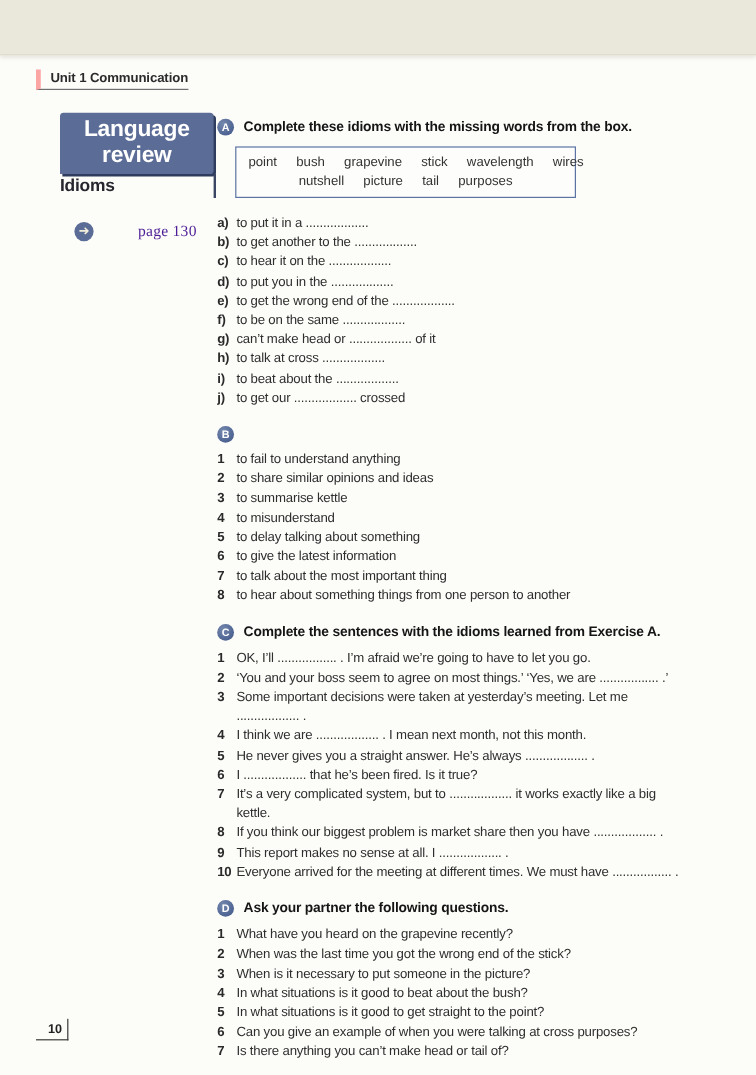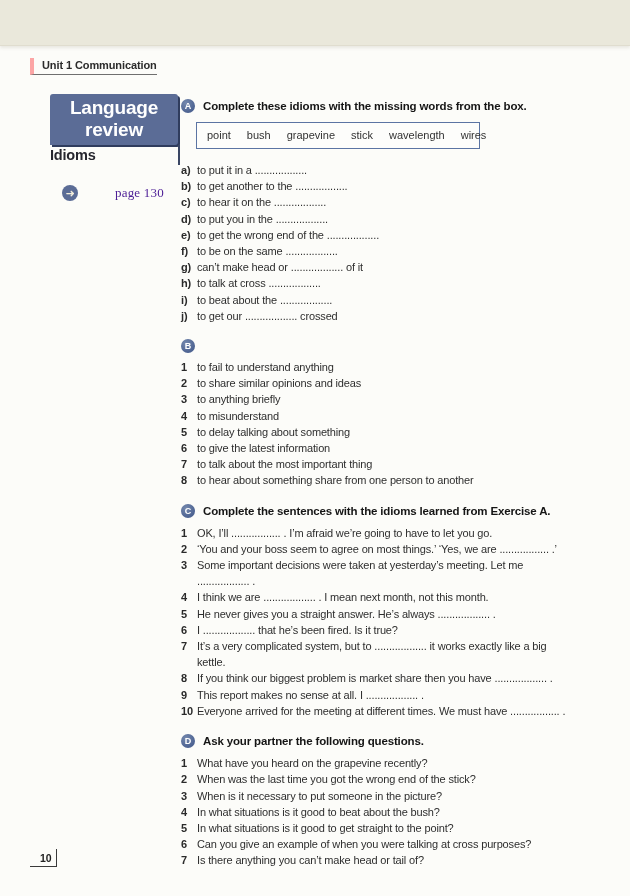--- a/index.html
+++ b/index.html
@@ -126,20 +126,21 @@
   </div>
 
   <div class="main">
       <section class="exercise">
         <div class="ex-head">
           <span class="badge">A</span>
           <span class="ex-title">Complete these idioms with the missing words from the box.</span>
         </div>
         <div class="word-box">
           <div class="word-row"><span>point</span><span>bush</span><span>grapevine</span><span>stick</span><span>wavelength</span><span>wires</span></div>
+          <div class="word-row"><span>nutshell</span><span>picture</span><span>tail</span><span>purposes</span></div>
         </div>
         <div class="items">
           <div class="item">
             <span class="lbl">a)</span>
             <span class="txt">to put it in a ..................</span>
           </div>
           <div class="item">
             <span class="lbl">b)</span>
             <span class="txt">to get another to the ..................</span>
           </div>
@@ -185,41 +186,41 @@
           <div class="item">
             <span class="lbl">1</span>
             <span class="txt">to fail to understand anything</span>
           </div>
           <div class="item">
             <span class="lbl">2</span>
             <span class="txt">to share similar opinions and ideas</span>
           </div>
           <div class="item">
             <span class="lbl">3</span>
-            <span class="txt">to anything briefly</span>
+            <span class="txt">to summarise kettle</span>
           </div>
           <div class="item">
             <span class="lbl">4</span>
             <span class="txt">to misunderstand</span>
           </div>
           <div class="item">
             <span class="lbl">5</span>
             <span class="txt">to delay talking about something</span>
           </div>
           <div class="item">
             <span class="lbl">6</span>
             <span class="txt">to give the latest information</span>
           </div>
           <div class="item">
             <span class="lbl">7</span>
             <span class="txt">to talk about the most important thing</span>
           </div>
           <div class="item">
             <span class="lbl">8</span>
-            <span class="txt">to hear about something share from one person to another</span>
+            <span class="txt">to hear about something things from one person to another</span>
           </div>
         </div>
       </section>
       <section class="exercise">
         <div class="ex-head">
           <span class="badge">C</span>
           <span class="ex-title">Complete the sentences with the idioms learned from Exercise A.</span>
         </div>
         <div class="items">
           <div class="item">

